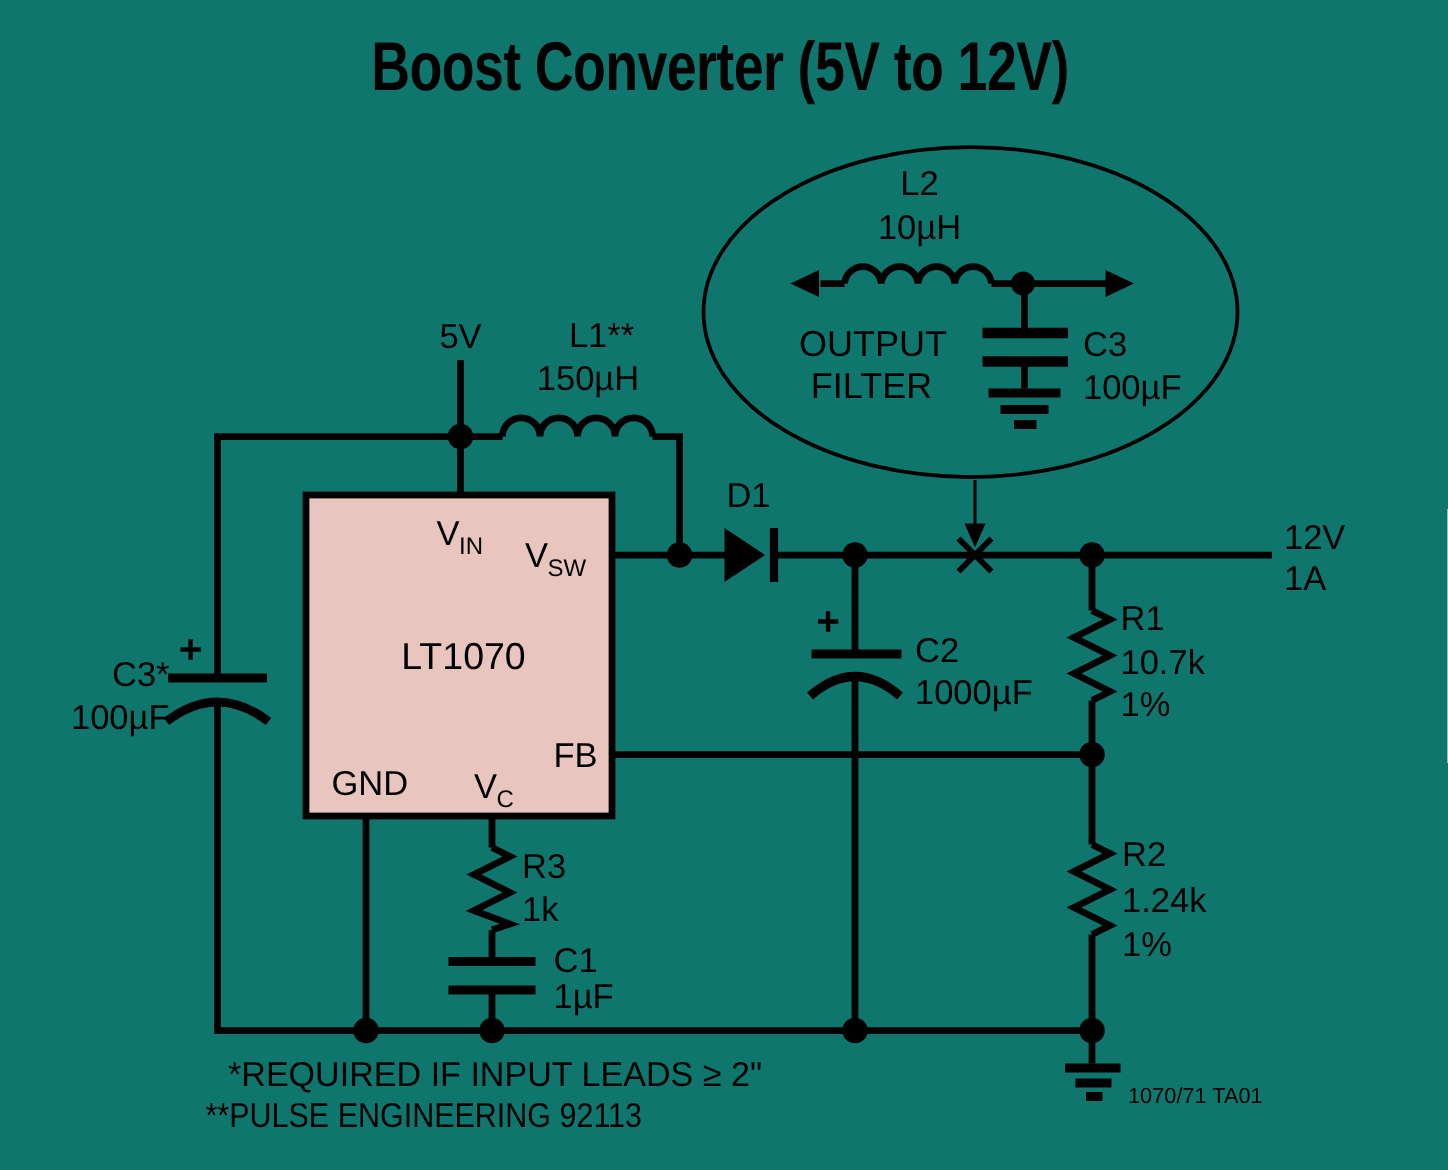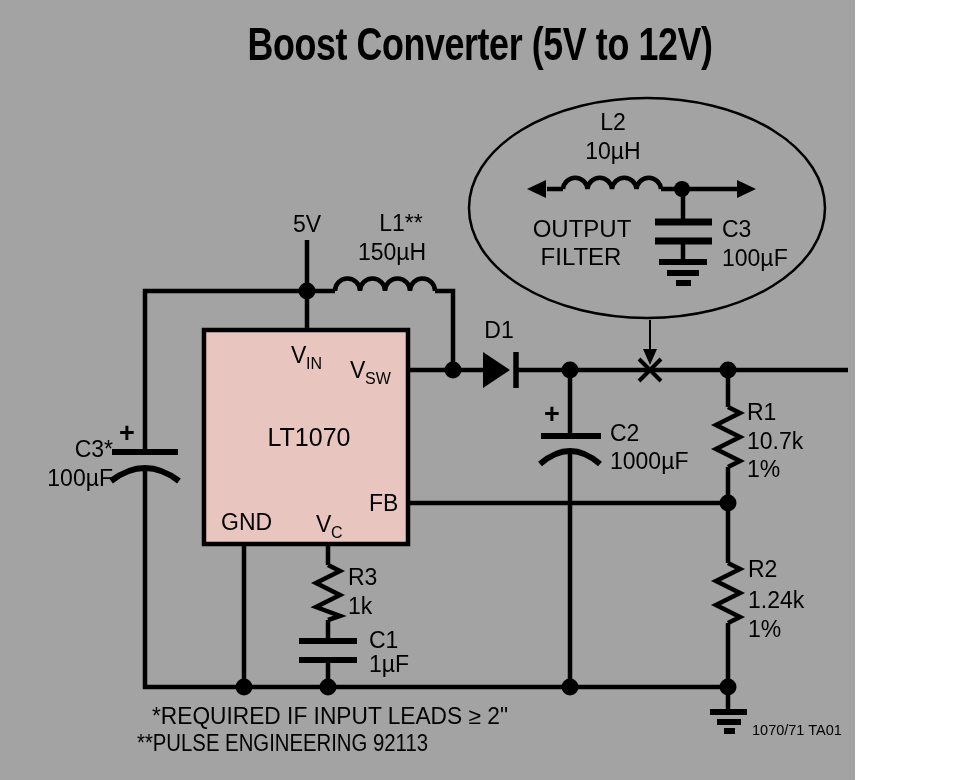--- a/index.html
+++ b/index.html
@@ -1,20 +1,20 @@
 <!DOCTYPE html>
 <html><head>
 <meta charset="utf-8">
 <style>
   html, body { margin: 0; padding: 0; background: #ffffff; }
   .canvas {
     position: relative;
-    width: 855px;
+    width: 965px;
     height: 780px;
-    background: #a3a3a3;
+    background: #0f766e;
     font-family: "Liberation Sans", sans-serif;
     overflow: hidden;
   }
   svg { display: block; }
   svg text {
     font-family: "Liberation Sans", sans-serif;
     fill: #000000;
   }
   .title    { font-size: 46px; font-weight: bold; letter-spacing: -0.5px; }
   .lbl      { font-size: 23px; }

